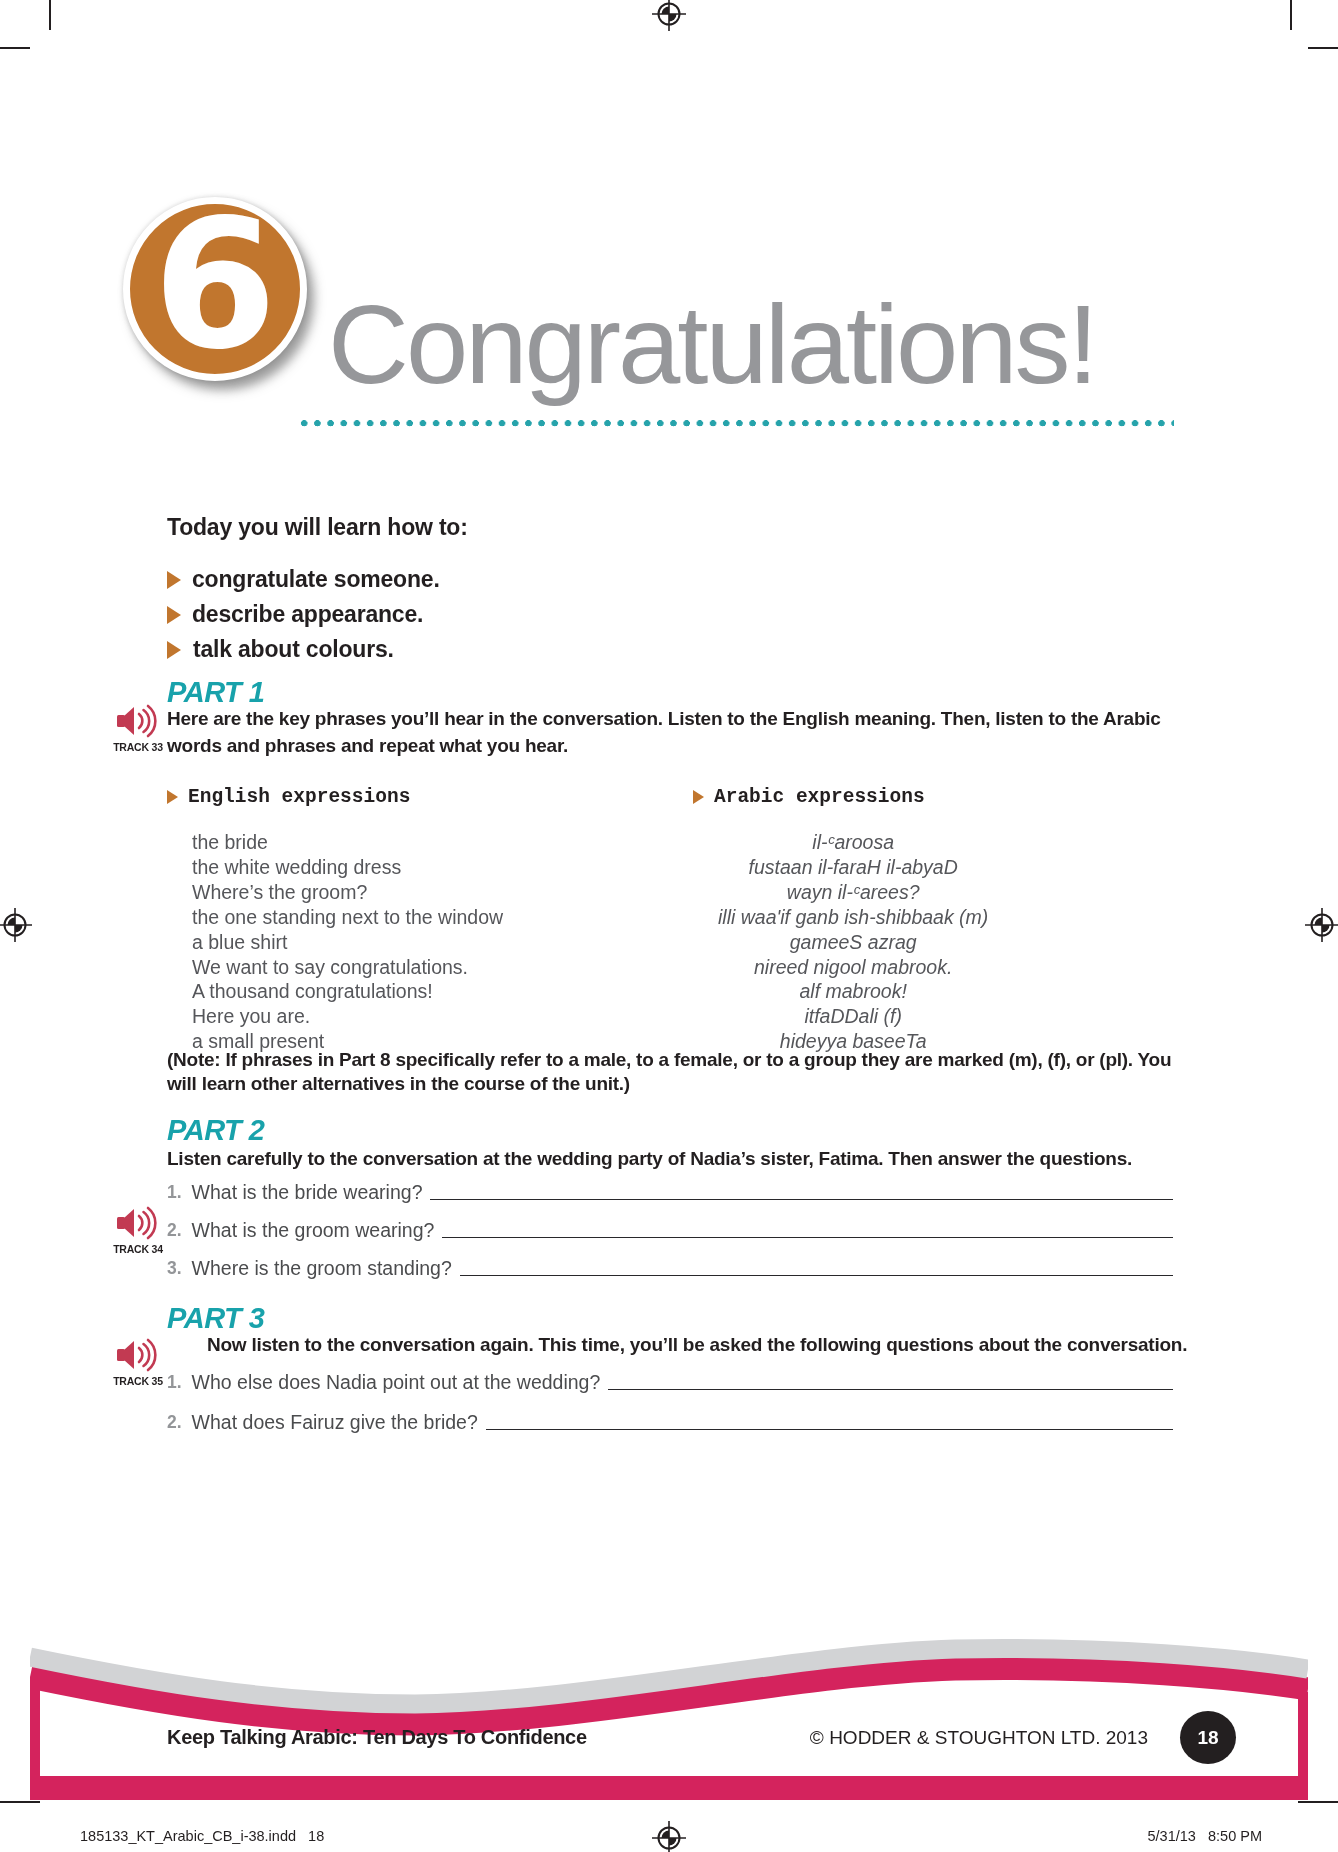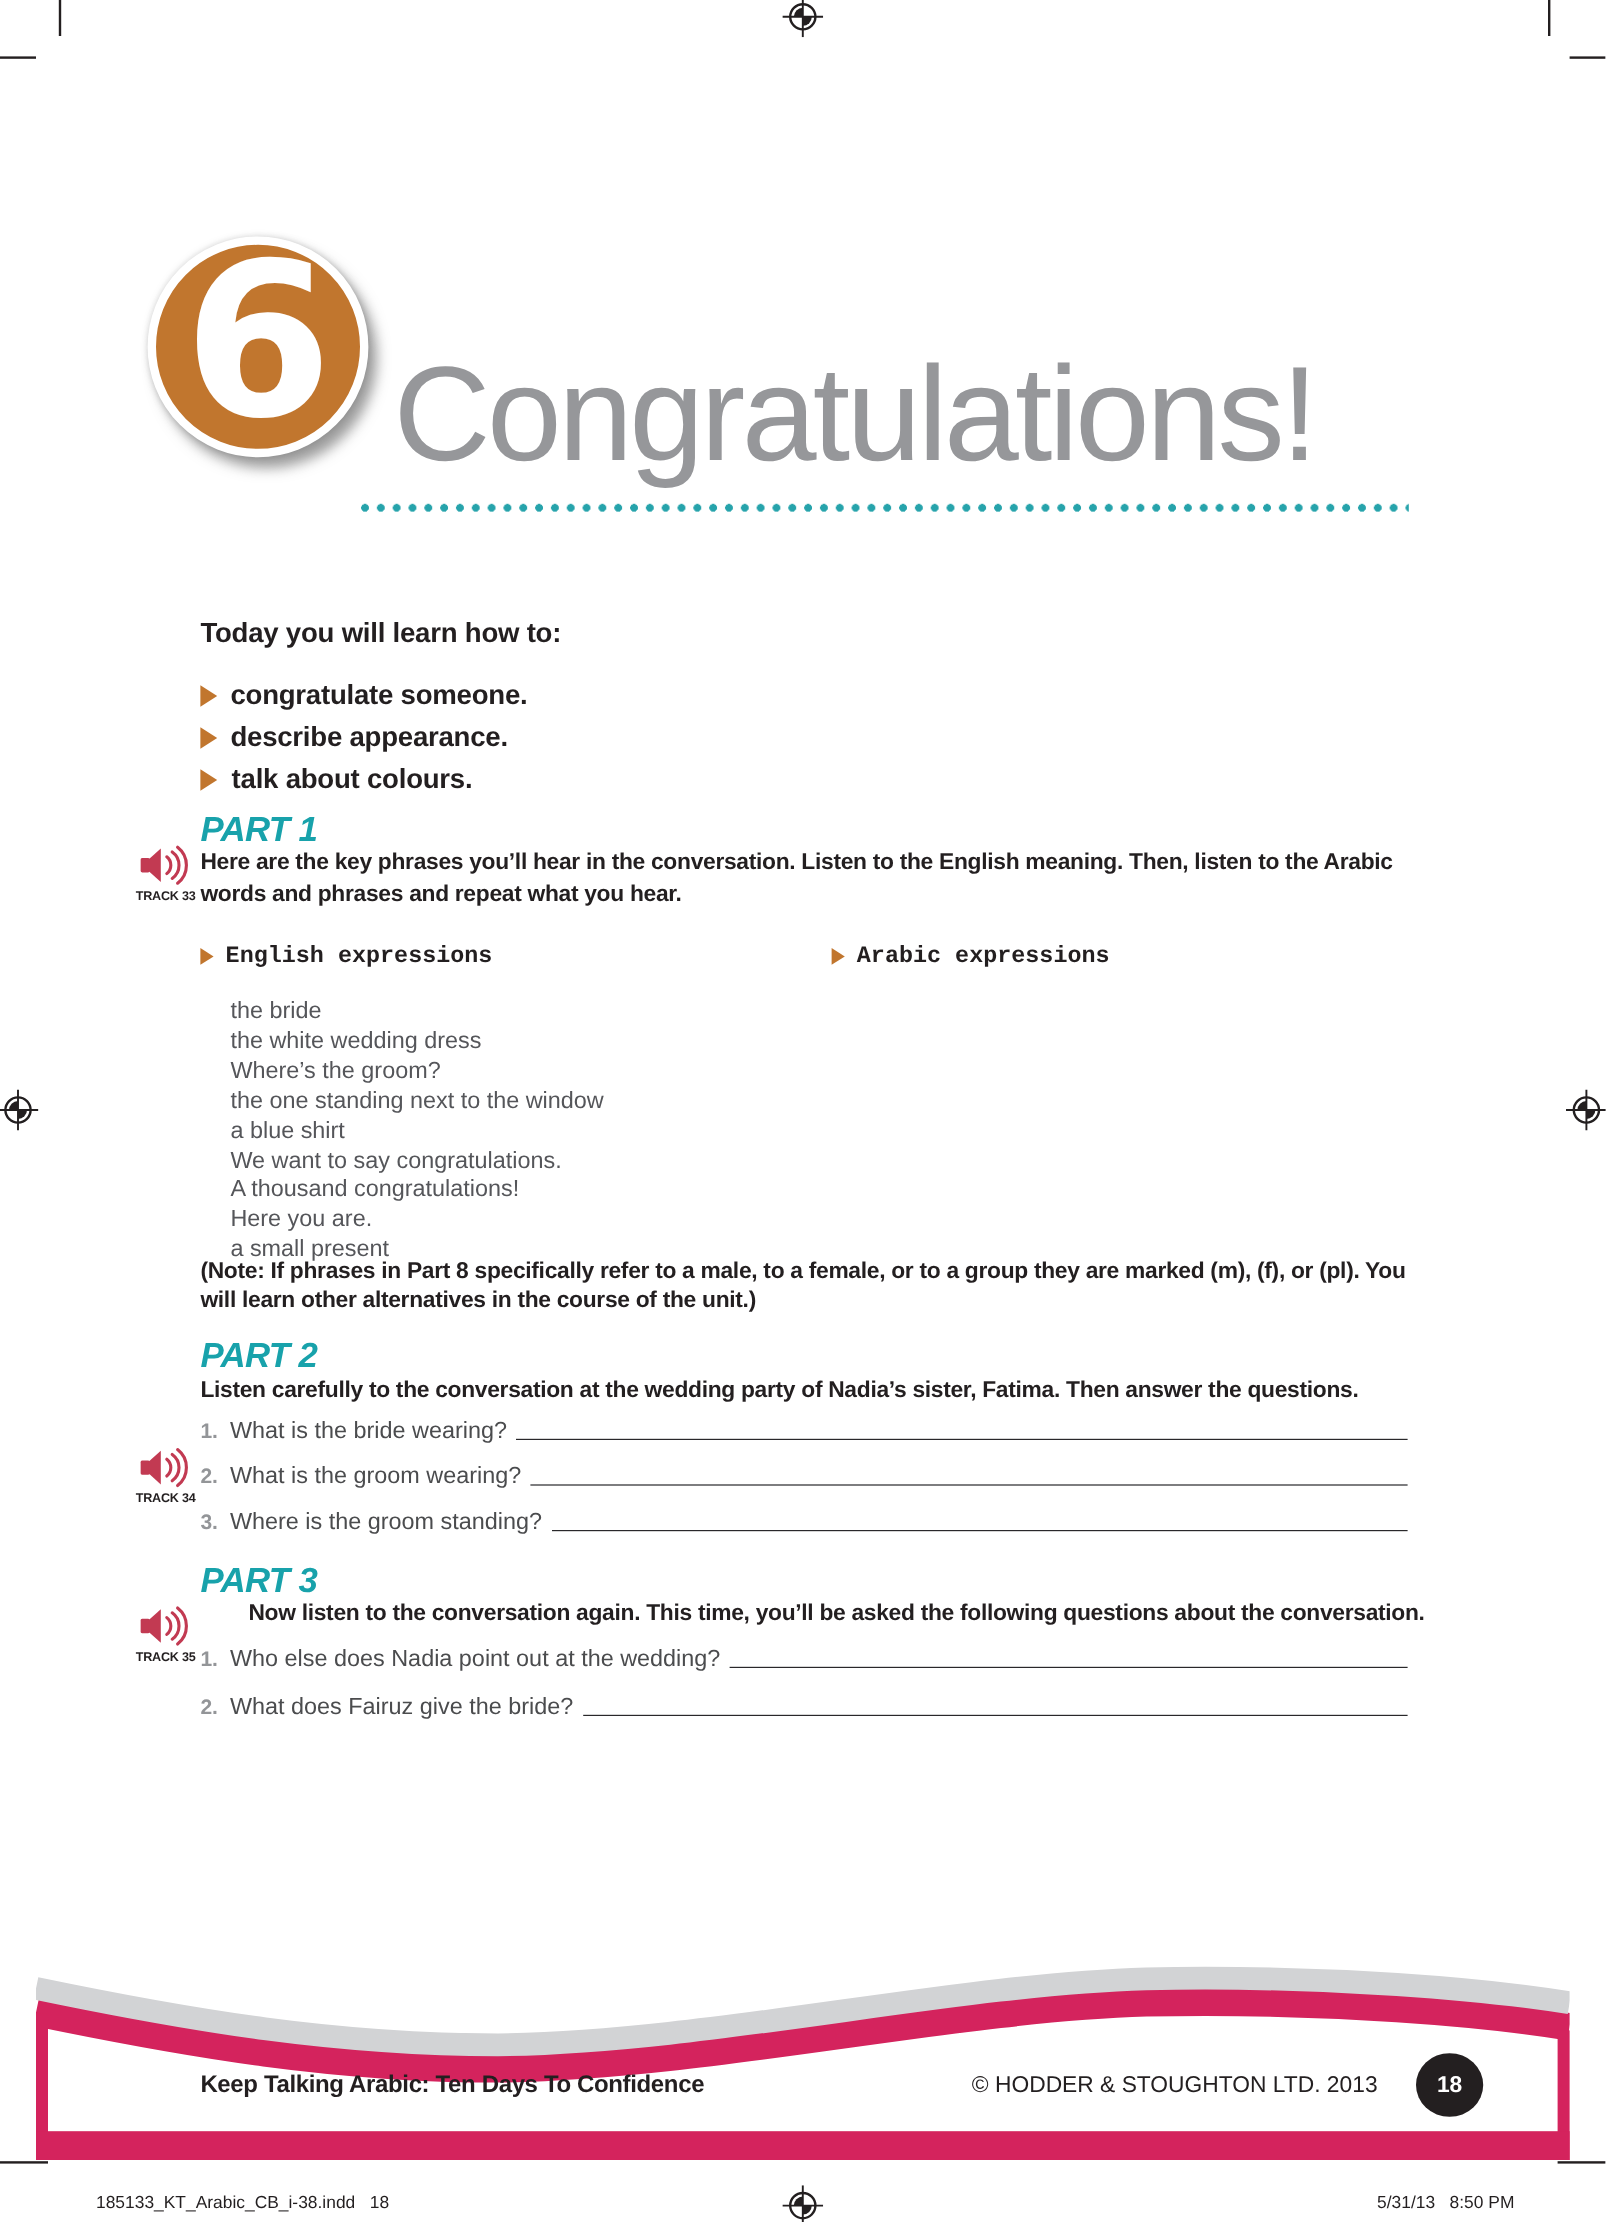--- a/index.html
+++ b/index.html
@@ -169,20 +169,31 @@
       <li>Here you are.</li>
       <li>a small present</li>
     </ul>
   </div>
 
   <div class="expr-col" style="left:693px;text-align:center;">
     <div class="expr-header">
       <span class="tri small"></span>
       <span>Arabic expressions</span>
     </div>
+    <ul class="expr-list ar">
+      <li>il-ᶜaroosa</li>
+      <li>fustaan il-faraH il-abyaD</li>
+      <li>wayn il-ᶜarees?</li>
+      <li>illi waa'if ganb ish-shibbaak (m)</li>
+      <li>gameeS azrag</li>
+      <li>nireed nigool mabrook.</li>
+      <li>alf mabrook!</li>
+      <li>itfaDDali (f)</li>
+      <li>hideyya baseeTa</li>
+    </ul>
   </div>
 
   <div class="note">(Note: If phrases in Part 8 specifically refer to a male, to a female, or to a group they are marked (m), (f), or (pl). You will learn other alternatives in the course of the unit.)</div>
 
   <div class="part-heading" style="top:1114px;">PART 2</div>
 
   <div class="track" style="top:1206px;">
     <svg width="42" height="34" viewBox="0 0 42 34">
       <rect x="0" y="11" width="8" height="12" rx="1.5" fill="#C23A52"></rect>
       <path d="M7 12 L17 3 L17 31 L7 22 Z" fill="#C23A52"></path>

